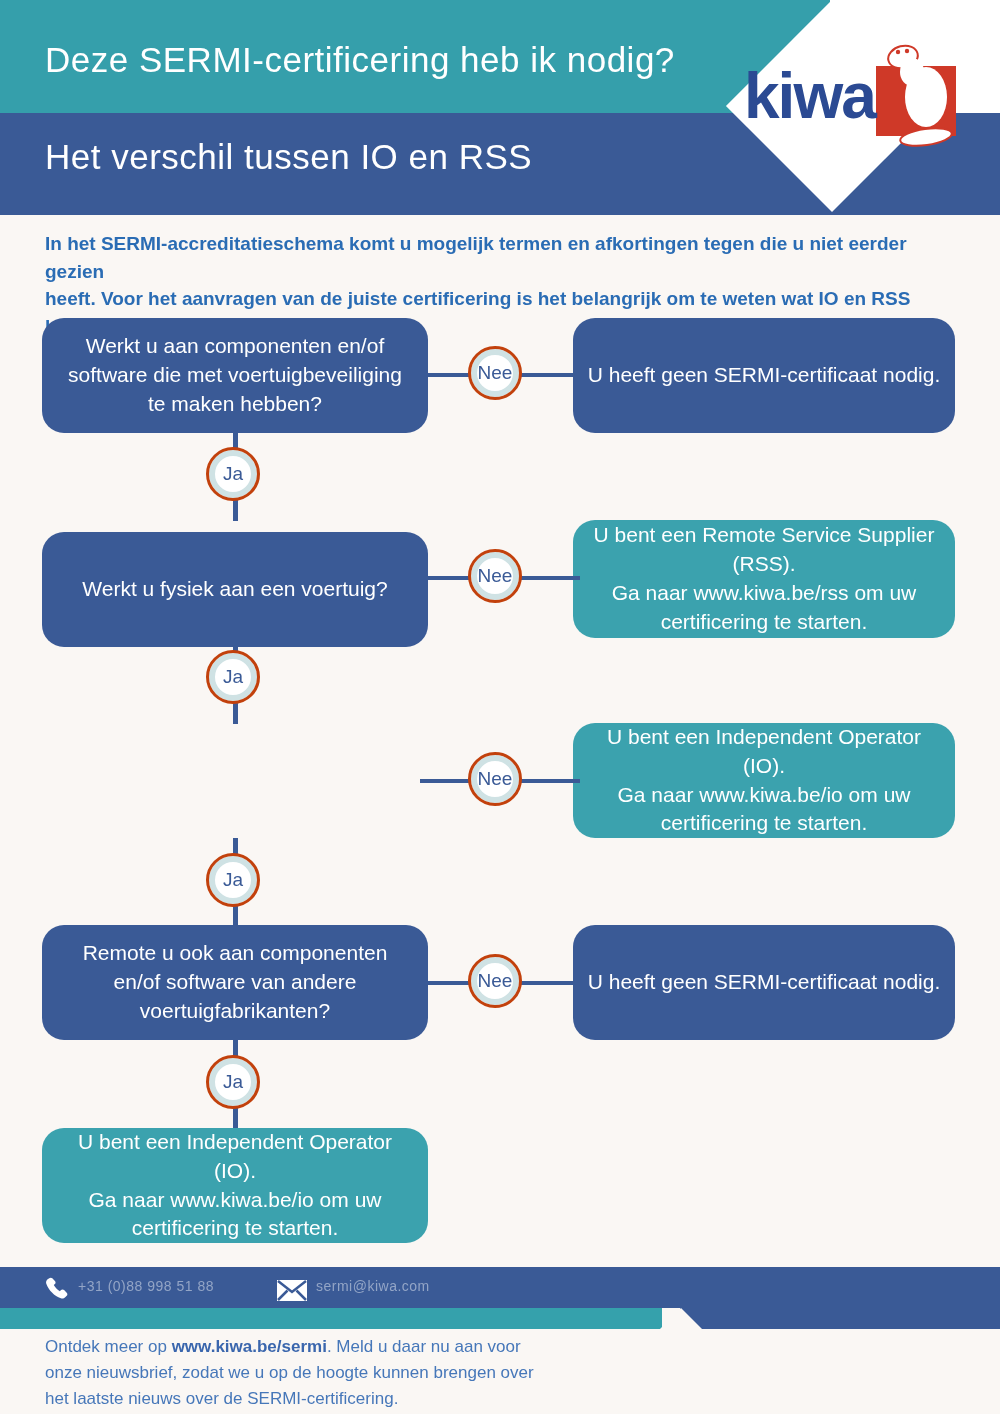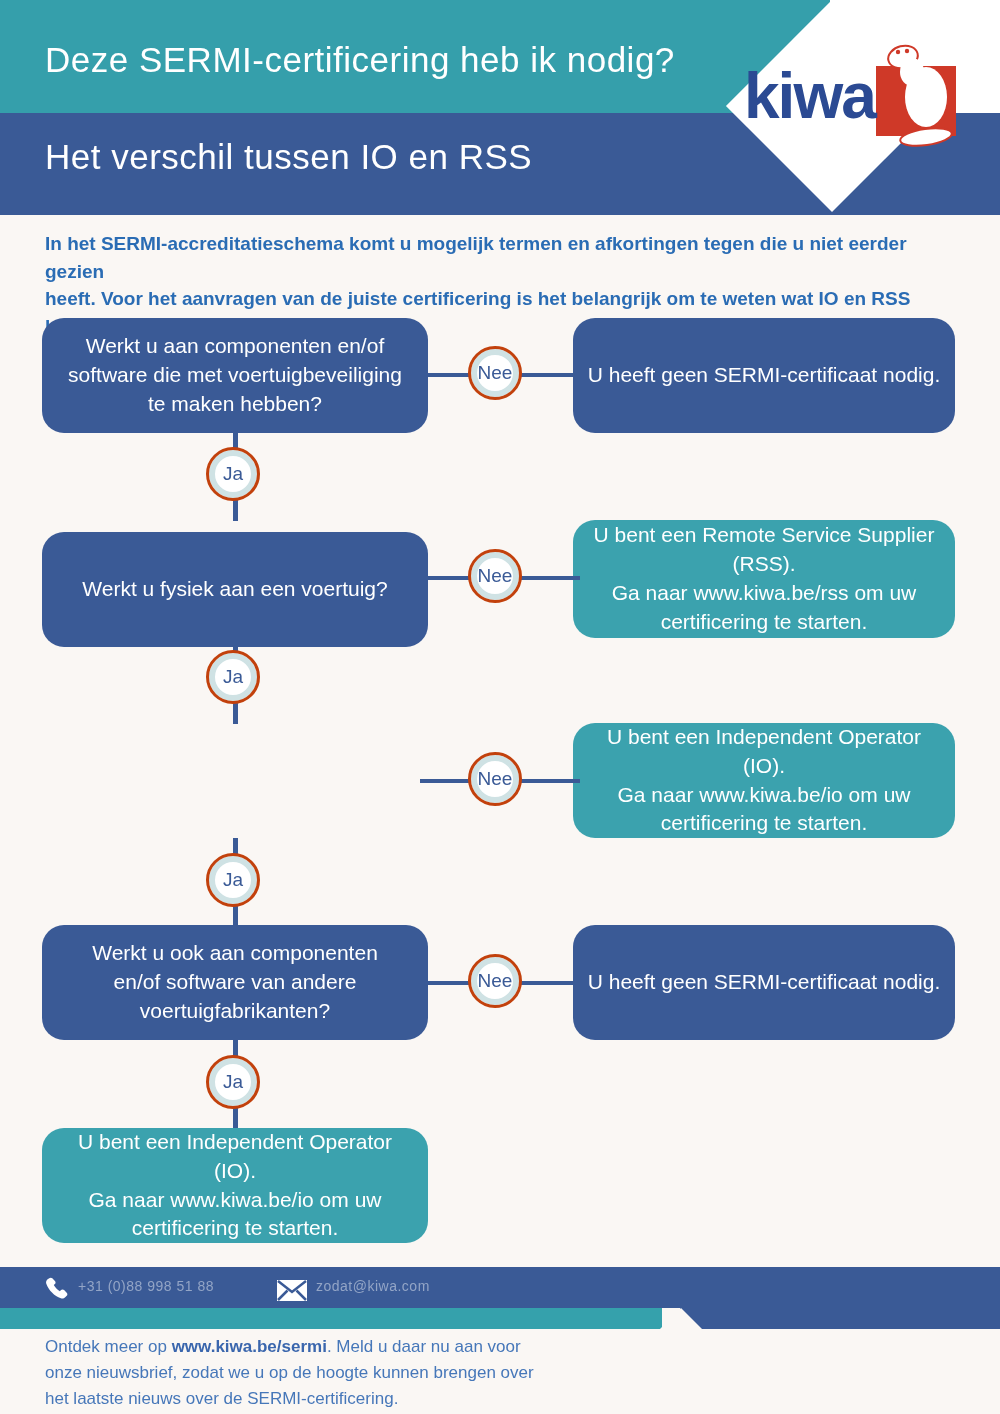--- a/index.html
+++ b/index.html
@@ -117,21 +117,21 @@
     </div>
   <div class="abox teal prewrap" style="top:723px;">U bent een Independent Operator (IO).
 Ga naar www.kiwa.be/io om uw
 certificering te starten.</div>
 
   <div class="vline" style="top:838px;height:87px;"></div>
   <div class="circle" style="left:206px;top:853px;">
       <span>Ja</span>
     </div>
 
-  <div class="qbox prewrap" style="top:925px;">Werkt u ook aan componenten
+  <div class="qbox prewrap" style="top:925px;">Remote u ook aan componenten
 en/of software van andere
 voertuigfabrikanten?</div>
   <div class="hline" style="top:981px;"></div>
   <div class="circle" style="left:468px;top:954px;">
       <span>Nee</span>
     </div>
   <div class="abox dark prewrap" style="top:925px;">U heeft geen SERMI-certificaat nodig.</div>
 
   <div class="vline" style="top:1040px;height:88px;"></div>
   <div class="circle" style="left:206px;top:1055px;">
@@ -150,19 +150,19 @@
   <svg class="phone-icon" width="24" height="24" viewBox="0 0 24 24">
     <path fill="#ffffff" d="M4.2 2.3c.9-.9 2.3-.9 3.1 0l2.6 2.6c.9.9.9 2.3 0 3.1l-1.1 1.1c1.4 2.6 3.5 4.7 6.1 6.1l1.1-1.1c.9-.9 2.3-.9 3.1 0l2.6 2.6c.9.9.9 2.3 0 3.1l-1.5 1.5c-1.1 1.1-2.8 1.5-4.3 1-6.7-2.5-12.1-7.9-14.6-14.6-.5-1.5-.1-3.2 1-4.3z"></path>
   </svg>
   <div class="footer-item" style="left:78px;top:1278px;">+31 (0)88 998 51 88</div>
 
   <svg class="mail-icon" width="32" height="23" viewBox="0 0 32 23">
     <rect x="1" y="1" width="30" height="21" fill="#ffffff"></rect>
     <path d="M2 2 L16 13 L30 2" fill="none" stroke="#3a5a96" stroke-width="2.5"></path>
     <path d="M2 21 L11.5 11.5 M30 21 L20.5 11.5" fill="none" stroke="#3a5a96" stroke-width="2.5"></path>
   </svg>
-  <div class="footer-item" style="left:316px;top:1278px;">zodat@kiwa.com</div>
+  <div class="footer-item" style="left:316px;top:1278px;">sermi@kiwa.com</div>
 
   <p class="outro prewrap"><span>Ontdek meer op </span><b>www.kiwa.be/sermi</b><span>. Meld u daar nu aan voor
 onze nieuwsbrief, zodat we u op de hoogte kunnen brengen over
 het laatste nieuws over de SERMI-certificering.</span></p>
 
 </div>
 
 </body></html>

